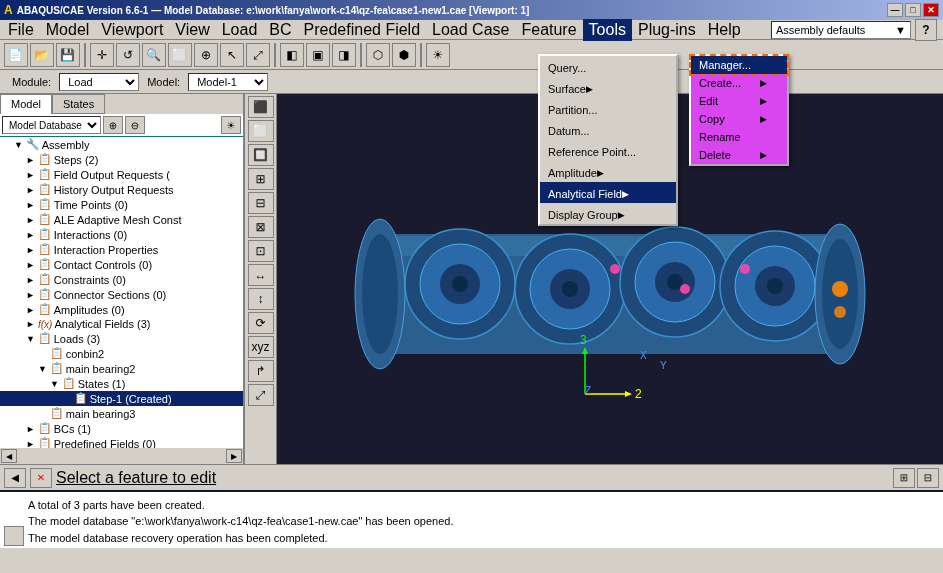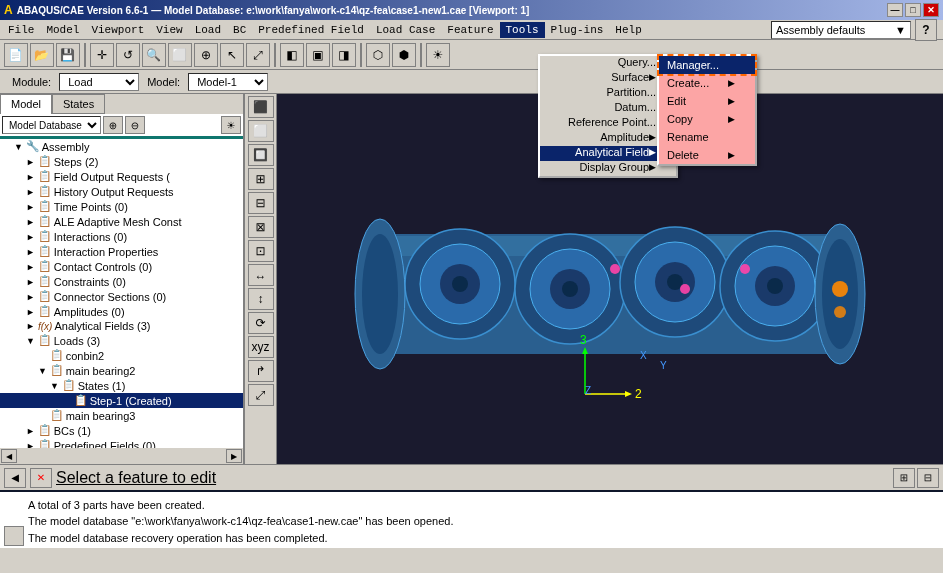--- a/index.html
+++ b/index.html
@@ -34,23 +34,22 @@
       background: #d4d0c8;
       height: 20px;
       display: flex;
       align-items: center;
       border-bottom: 1px solid #808080;
       padding: 0 2px;
     }
     .menu-item {
       padding: 2px 6px;
       cursor: pointer;
-      font-size: 11px;
+      font-size: 16px;
       color: #000;
-      font-family: Liberation Mono, monospace;
     }
 
     
     .toolbar {
       background: #d4d0c8;
       height: 30px;
       display: flex;
       align-items: center;
       padding: 2px 4px;
       gap: 2px;
@@ -127,21 +126,21 @@
       background: #d4d0c8;
     }
     .panel-tab.active {
       background: white;
       border-bottom: none;
     }
     .panel-toolbar {
       display: flex;
       align-items: center;
       padding: 2px;
-      border-bottom: 3px solid #0f766e;
+      border-bottom: 1px solid #0f766e;
       gap: 2px;
     }
     .panel-toolbar-btn {
       width: 20px; height: 18px;
       background: #d4d0c8;
       border: 1px solid #808080;
       font-size: 10px;
       cursor: pointer;
       display: flex; align-items: center; justify-content: center;
     }
@@ -228,37 +227,37 @@
       top: 54px;
       left: 538px;
       background: #d4d0c8;
       border: 2px outset #fff;
       min-width: 140px;
       box-shadow: 2px 2px 4px rgba(0,0,0,0.4);
       pointer-events: all;
       z-index: 200;
     }
     .dropdown-item {
-      padding: 0 20px 3px 8px;
-      cursor: pointer;
-      display: flex;
-      align-items: center;
-      justify-content: flex-end;
+      padding: 6px 20px 3px 8px;
+      cursor: pointer;
+      display: flex;
+      align-items: center;
+      justify-content: flex-start;
       font-size: 11px;
       position: relative;
     }
     .dropdown-item.highlighted { background: #0a246a; color: white; }
     .dropdown-arrow { font-size: 9px; }
 
     
     .analytical-submenu {
       position: absolute;
       top: 54px;
-      left: 657px;
-      background: #fca5a5;
+      left: 689px;
+      background: #d946ef;
       border: 2px outset #fff;
       min-width: 100px;
       box-shadow: 2px 2px 4px rgba(0,0,0,0.4);
       pointer-events: all;
       z-index: 300;
     }
     .submenu-item {
       padding: 3px 20px 3px 8px;
       cursor: pointer;
       font-size: 11px;

